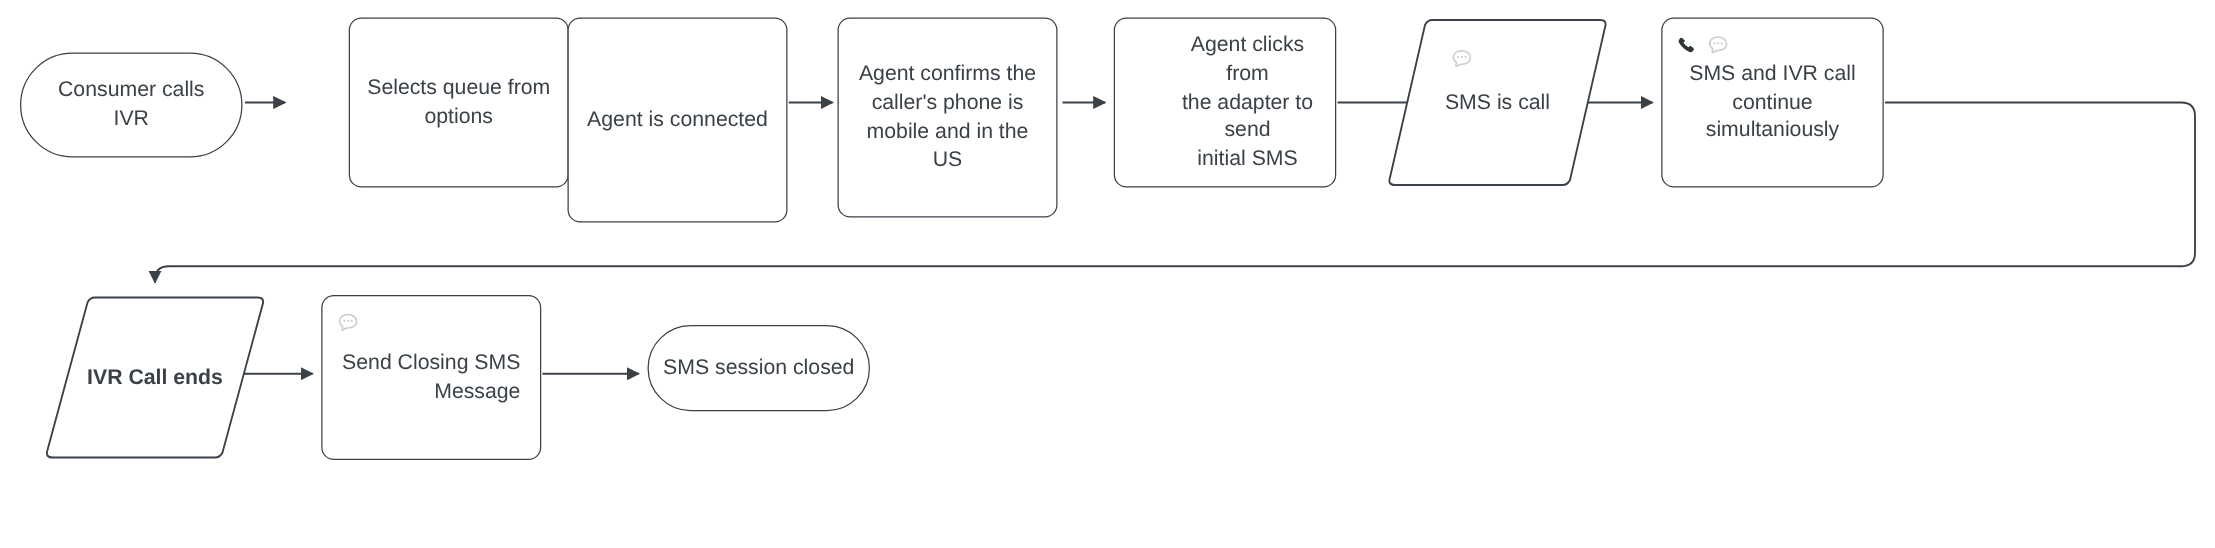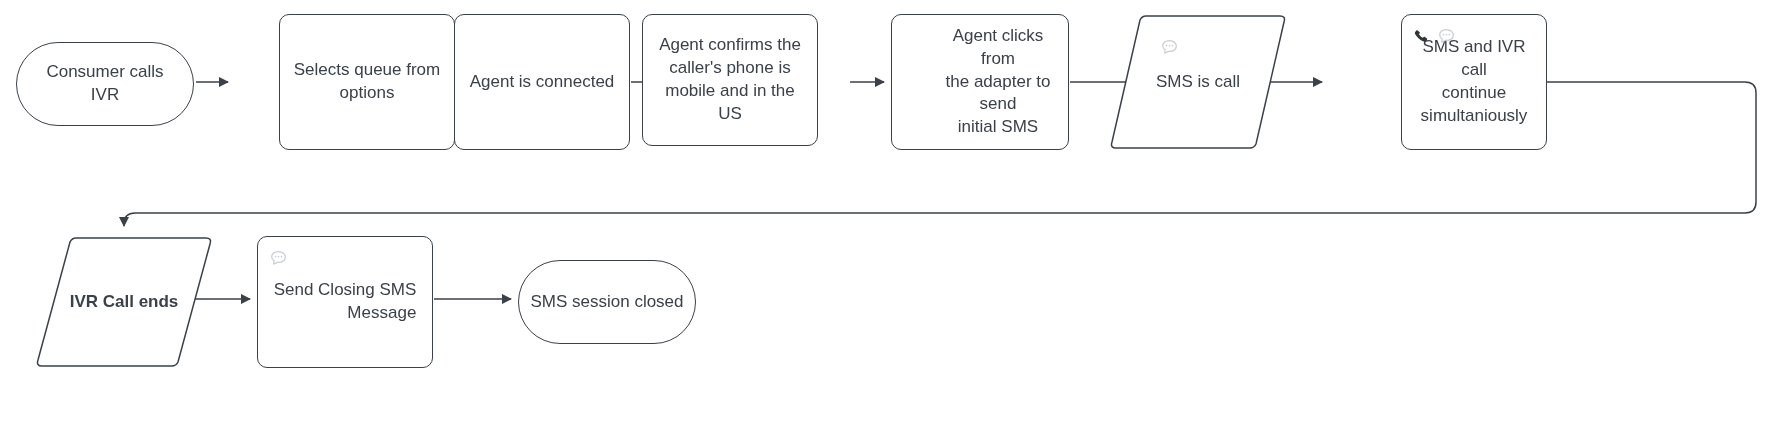--- a/index.html
+++ b/index.html
@@ -110,25 +110,25 @@
   <div class="node terminator" style="left:16px; top:42px; width:178px; height:84px;">
     <span class="label">Consumer calls
 IVR</span>
   </div>
 
   <div class="node process" style="left:235px; top:14px; width:176px; height:136px;margin-left:44px;">
     <span class="label">Selects queue from
 options</span>
   </div>
 
-  <div class="node process" style="left:454px; top:14px; width:176px; height:136px;">
+  <div class="node process" style="left:454px; top:14px; width:176px; height:164px;">
     <span class="label">Agent is connected</span>
   </div>
 
-  <div class="node process" style="left:642px; top:14px; width:176px; height:132px;">
+  <div class="node process" style="left:670px; top:14px; width:176px; height:160px;">
     <span class="label">Agent confirms the
 caller's phone is
 mobile and in the
 US</span>
   </div>
 
   <div class="node process" style="left:891px; top:14px; width:178px; height:136px;padding-left:36px;">
     <span class="label">Agent clicks from
 the adapter to send
 initial SMS</span>
@@ -146,21 +146,21 @@
                    5 0 8.6-2.9 8.6-6.6S17 3.2 12 3.2z" fill="#ffffff" stroke="#c9cdd2" stroke-width="1.6"></path>
           <circle cx="8.3" cy="9.7" r="1.05" fill="#c9cdd2"></circle>
           <circle cx="12" cy="9.7" r="1.05" fill="#c9cdd2"></circle>
           <circle cx="15.7" cy="9.7" r="1.05" fill="#c9cdd2"></circle>
         </svg>
       </span>
     </span>
     <span class="label">SMS is call</span>
   </div>
 
-  <div class="node process" style="left:1401px; top:14px; width:146px; height:136px;">
+  <div class="node process" style="left:1329px; top:14px; width:178px; height:136px;">
     <span class="node-icons" style="left:11px; top:12px;">
       <span class="icon">
         <svg width="17" height="17" viewBox="0 0 24 24">
           <path d="M6.6 3.4c-.7-.5-1.7-.3-2.2.4L3.1 5.6c-.6.9-.6 2.1.1 3.2
                    1.3 2.2 3.1 4.4 5.3 6.3 2.2 1.9 4.5 3.3 6.6 4.1 1.2.5 2.5.2 3.2-.7l1.3-1.7c.5-.7.4-1.7-.3-2.2
                    l-2.6-1.9c-.6-.4-1.4-.3-1.9.2l-1 1c-1.1-.6-2.2-1.4-3.2-2.3-1-.9-1.8-1.9-2.5-3l1.1-.9
                    c.5-.4.7-1.2.3-1.8L6.6 3.4z" fill="#2f3437"></path>
         </svg>
       </span>
       <span class="icon">
@@ -195,17 +195,17 @@
           <circle cx="8.3" cy="9.7" r="1.05" fill="#c9cdd2"></circle>
           <circle cx="12" cy="9.7" r="1.05" fill="#c9cdd2"></circle>
           <circle cx="15.7" cy="9.7" r="1.05" fill="#c9cdd2"></circle>
         </svg>
       </span>
     </span>
     <span class="label">Send Closing SMS
 Message</span>
   </div>
 
-  <div class="node terminator" style="left:518px; top:260px; width:178px; height:84px;">
+  <div class="node terminator" style="left:518px; top:260px; width:178px; height:69px;">
     <span class="label">SMS session closed</span>
   </div>
 
 </div>
 
 </body></html>

